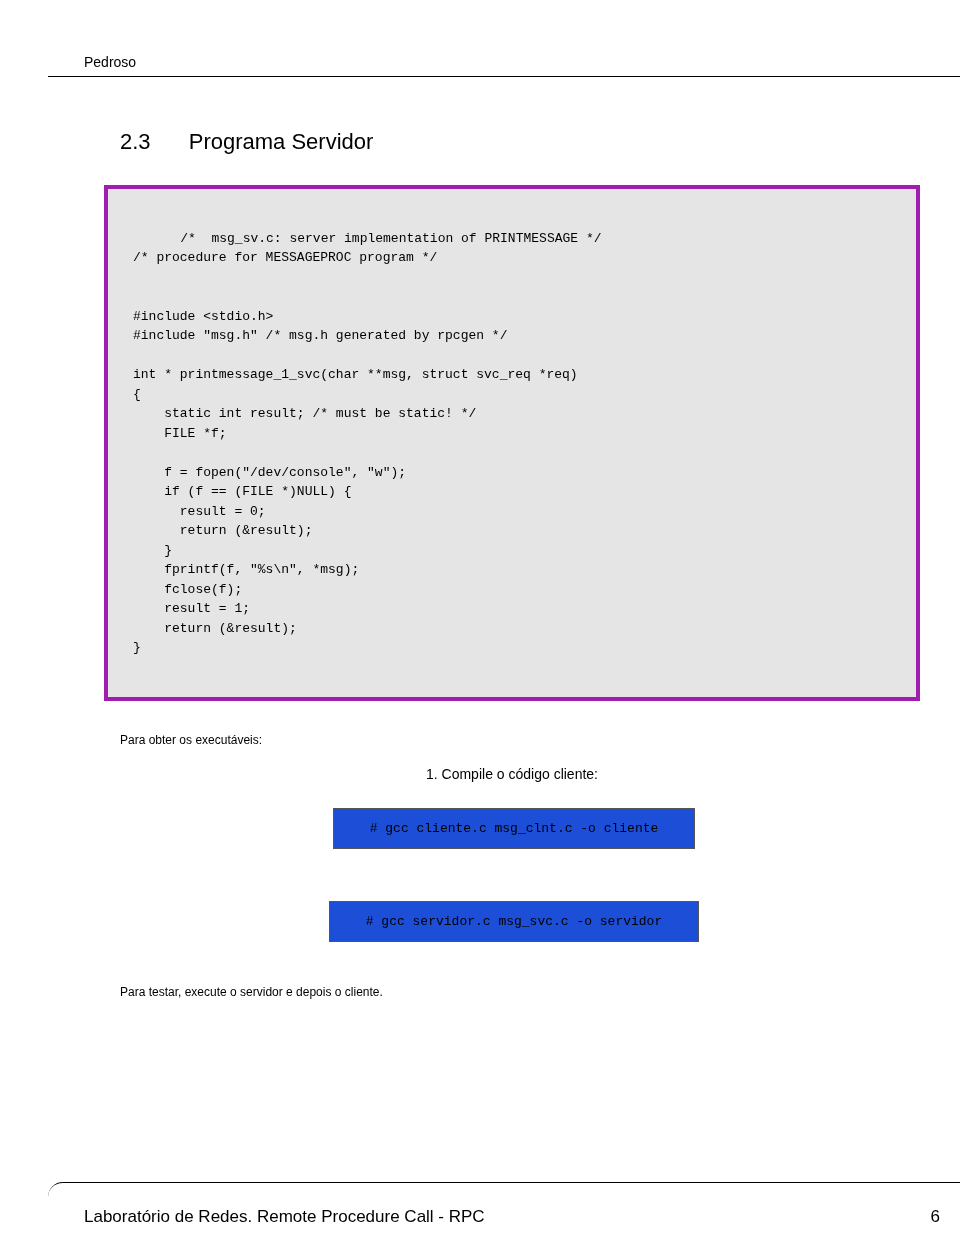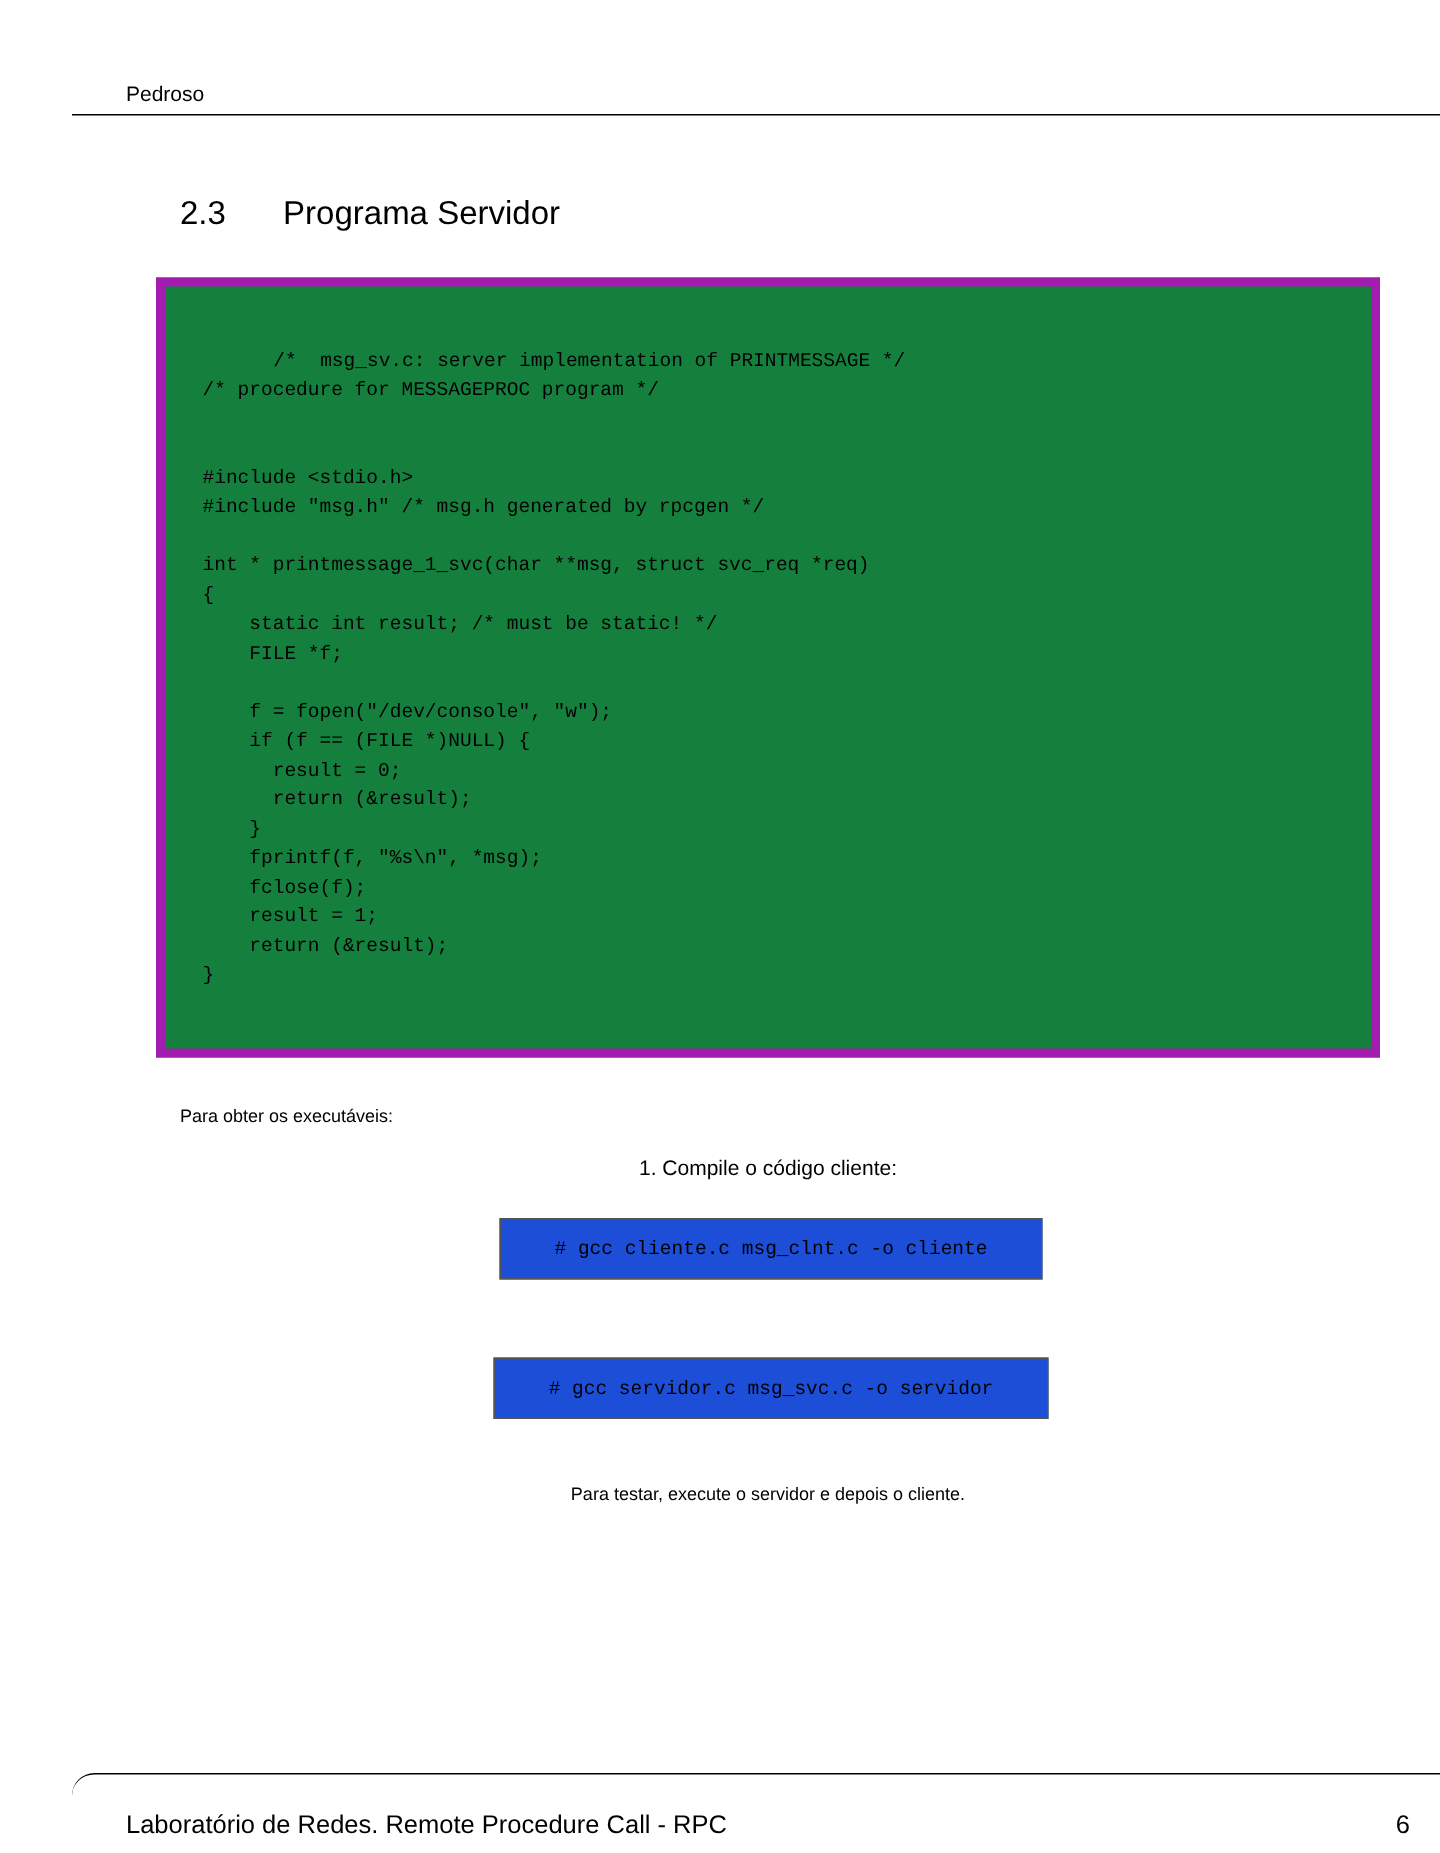--- a/index.html
+++ b/index.html
@@ -29,22 +29,22 @@
       padding: 20px 40px 80px 40px;
     }
 
     .section-title {
       font-size: 22px;
       font-weight: normal;
       margin-bottom: 30px;
     }
 
     .code-block-large {
-      border: 6px solid #a21caf;
-      background: #15803d;
+      border: 4px solid #a21caf;
+      background: #e5e5e5;
       padding: 20px 25px;
       font-family: 'Courier New', Courier, monospace;
       font-size: 13px;
       line-height: 1.5;
       margin-bottom: 30px;
       white-space: pre;
     }
 
     .paragraph {
       font-size: 12px;
@@ -136,21 +136,21 @@
       <span># gcc cliente.c msg_clnt.c -o cliente</span>
     </div>
   </div>
 
   <div class="numbered-item">
     <div class="code-block-inline">
       <span># gcc servidor.c msg_svc.c -o servidor</span>
     </div>
   </div>
 
-  <div class="paragraph" style="margin-top: 25px; text-align: center;">
+  <div class="paragraph" style="margin-top: 25px;">
     <span>Para testar, execute o servidor e depois o cliente.</span>
   </div>
 
 </div>
 
 <div class="footer-bar">
   <span>Laboratório de Redes.  Remote Procedure Call - RPC</span>
   <span>6</span>
 </div>
 

